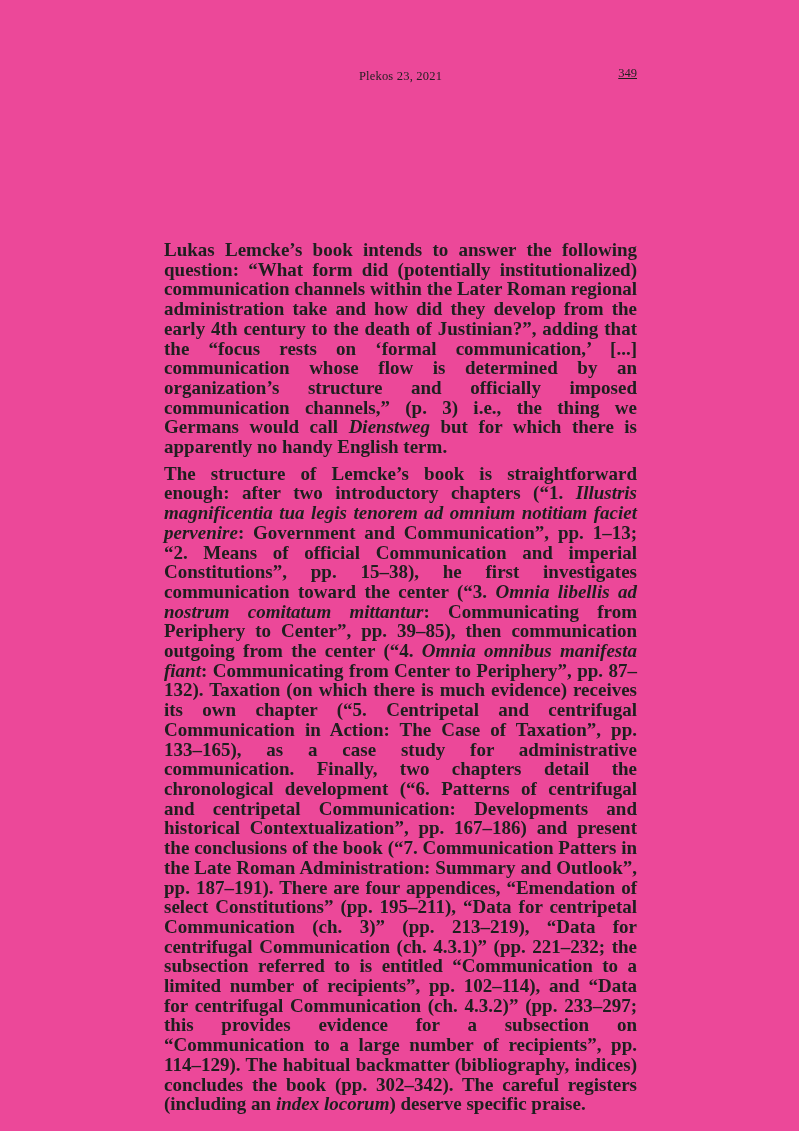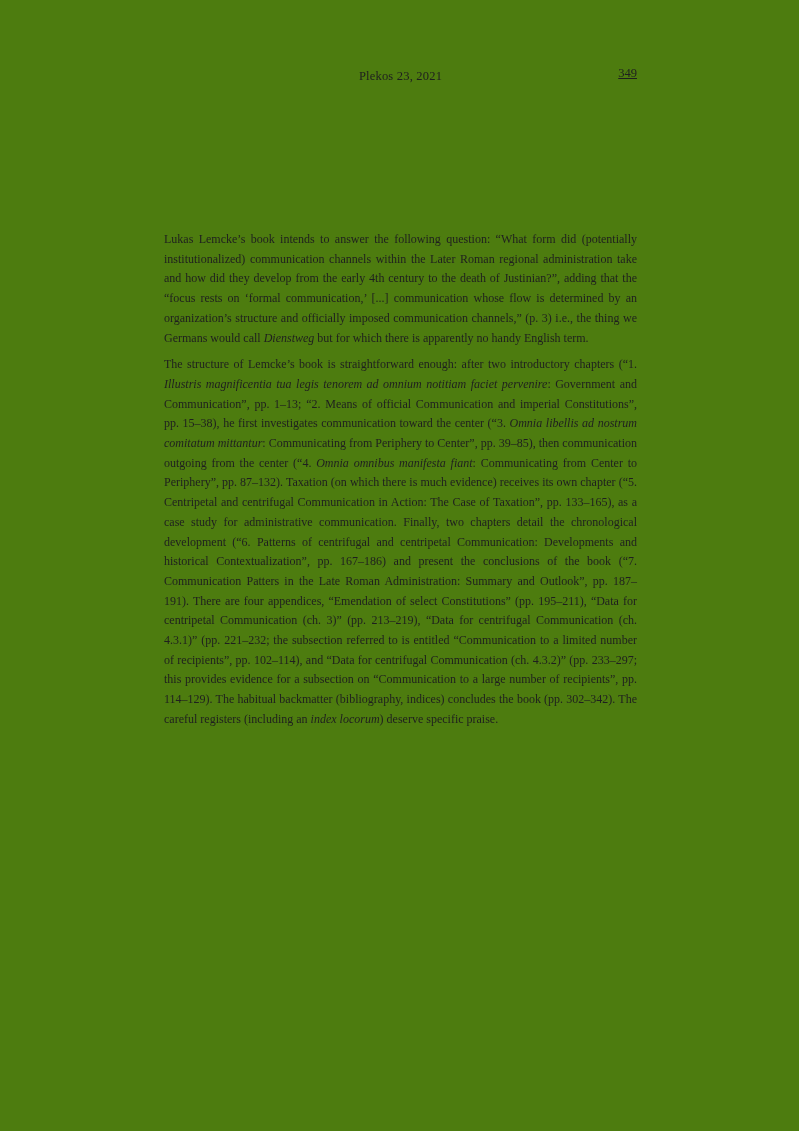--- a/index.html
+++ b/index.html
@@ -11,21 +11,21 @@
     width: 799px;
     height: 1131px;
     font-family: "Liberation Serif", serif;
     color: #1f1f1f;
     -webkit-font-smoothing: antialiased;
   }
   .page {
     position: relative;
     width: 799px;
     height: 1131px;
-    background: #4d7c0f;
+    background: #ec4899;
     overflow: hidden;
   }
   .running-header {
     position: absolute;
     top: 68px;
     left: 164px;
     width: 473px;
     font-size: 12.5px;
     line-height: 16px;
   }
@@ -48,27 +48,28 @@
     width: 473px;
     margin: 0;
     font-size: 15.8px;
     font-weight: normal;
     line-height: 22.4px;
     text-align: justify;
     letter-spacing: 0.1px;
   }
   .review-body {
     position: absolute;
-    top: 230px;
+    top: 240px;
     left: 164px;
     width: 473px;
-    font-size: 12px;
+    font-size: 19px;
     line-height: 19.7px;
     text-align: justify;
     hyphens: auto;
+    font-weight: bold;
   }
   .review-body p {
     margin: 0;
   }
   .review-body p + p {
     margin-top: 7px;
   }
   .it { font-style: italic; }
   .sc { font-variant: small-caps; letter-spacing: 0.4px; }
 </style>

